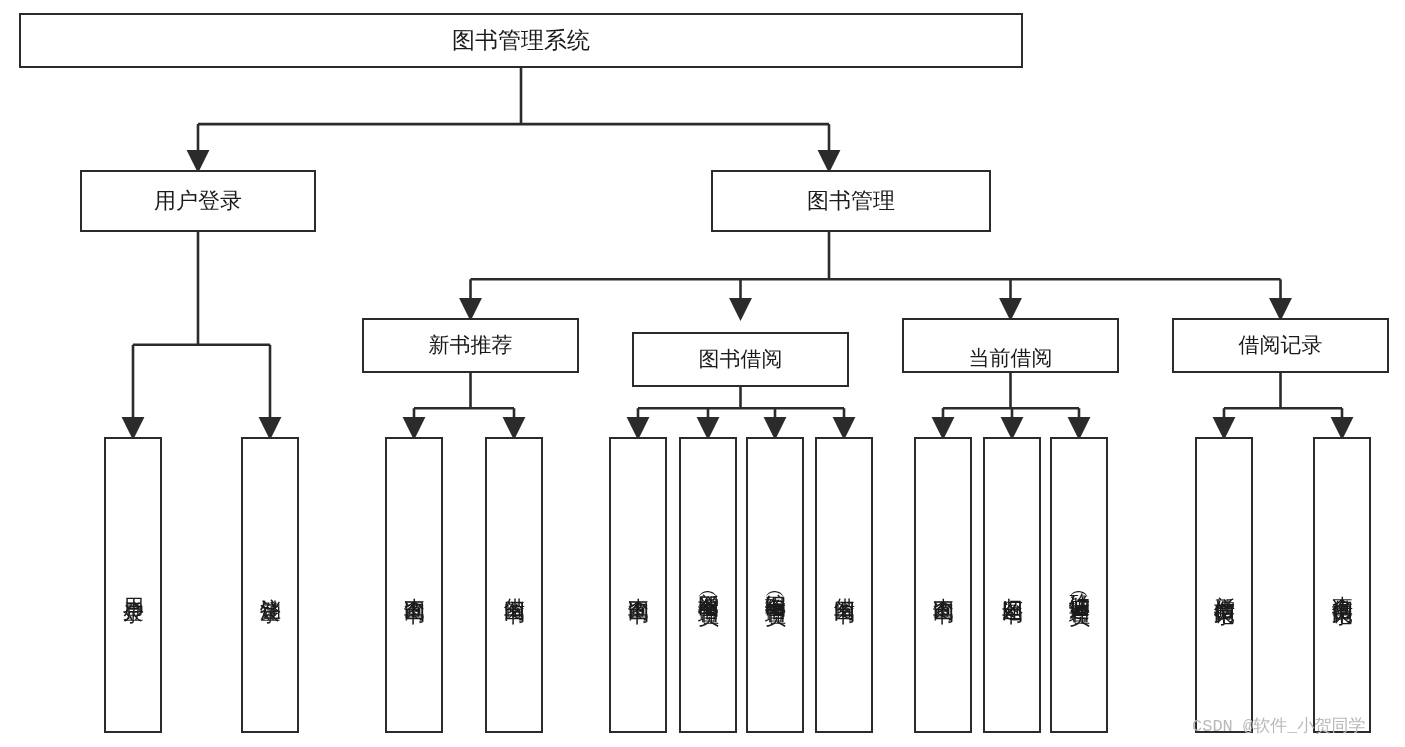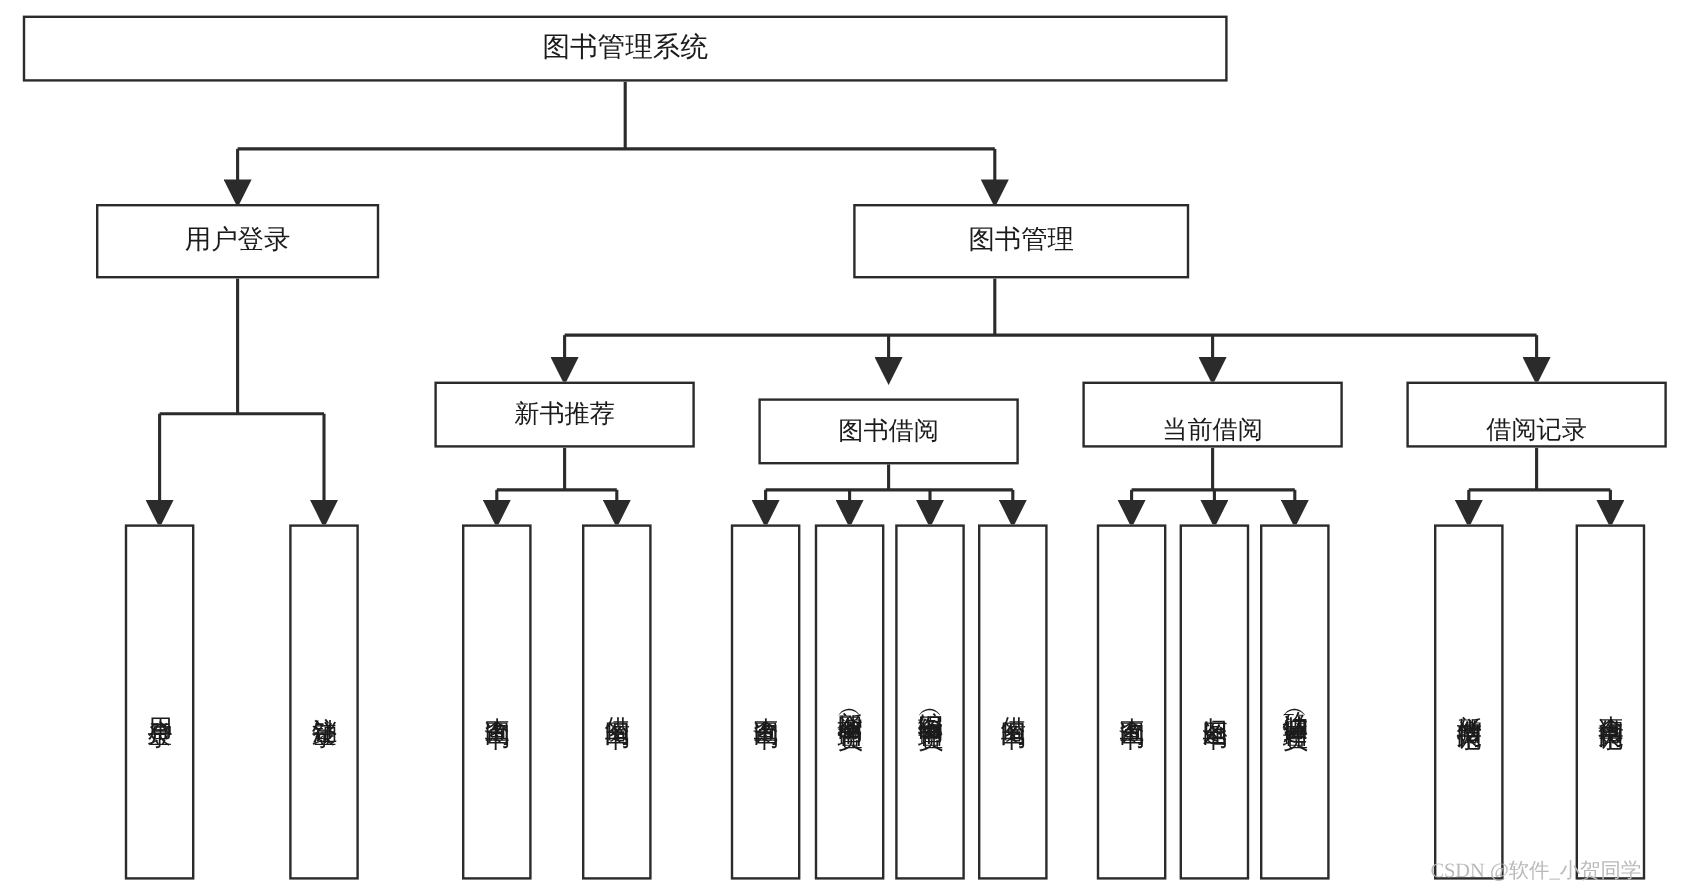--- a/index.html
+++ b/index.html
@@ -32,20 +32,21 @@
     display: flex;
     align-items: center;
     justify-content: center;
     z-index: 5;
   }
   .node .lbl {
     color: #1b1b1b;
     text-align: center;
     line-height: 1.18;
     white-space: nowrap;
+    font-family: Liberation Serif, serif;
   }
   .node.root .lbl { font-size: 23px; }
   .node.lvl2 .lbl { font-size: 22px; }
   .node.lvl3 .lbl { font-size: 21px; }
 
   .node.leaf {
     align-items: center;
     justify-content: center;
     border-width: 2.5px;
   }
@@ -58,21 +59,21 @@
     white-space: nowrap;
   }
   #watermark {
     position: absolute;
     left: 1192px;
     top: 714px;
     font-size: 17px;
     color: #b9b9b9;
     z-index: 20;
     white-space: nowrap;
-    font-family: Liberation Serif, serif;
+    font-family: Liberation Mono, monospace;
   }
 </style>
 </head>
 <body>
 
 <div id="stage">
   <svg id="edges" viewBox="0 0 1405 747" xmlns="http://www.w3.org/2000/svg">
     <defs>
       <marker id="arrowhead" markerWidth="9" markerHeight="9" refX="7.5" refY="4.5" orient="auto" markerUnits="strokeWidth">
         <path d="M0,0 L9,4.5 L0,9 z" fill="#2b2b2b"></path>
@@ -127,21 +128,21 @@
       </div>
       <div class="node lvl3" style="left: 362px; top: 318px; width: 217px; height: 55px;">
         <span class="lbl">新书推荐</span>
       </div>
       <div class="node lvl3" style="left: 632px; top: 332px; width: 217px; height: 55px;">
         <span class="lbl">图书借阅</span>
       </div>
       <div class="node lvl3" style="left: 902px; top: 318px; width: 217px; height: 55px; align-items: flex-end;">
         <span class="lbl">当前借阅</span>
       </div>
-      <div class="node lvl3" style="left: 1172px; top: 318px; width: 217px; height: 55px; align-items: flex-end;">
+      <div class="node lvl3" style="left: 1172px; top: 318px; width: 217px; height: 55px;">
         <span class="lbl">借阅记录</span>
       </div>
       <div class="node leaf" style="left: 104px; top: 437px; width: 58px; height: 296px;">
         <span class="lbl">用户登录</span>
       </div>
       <div class="node leaf" style="left: 241px; top: 437px; width: 58px; height: 296px;">
         <span class="lbl">注销登录</span>
       </div>
       <div class="node leaf" style="left: 385px; top: 437px; width: 58px; height: 296px;">
         <span class="lbl">查询图书</span>

